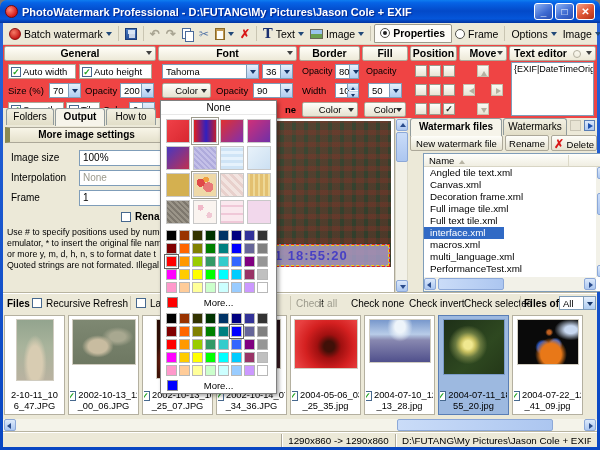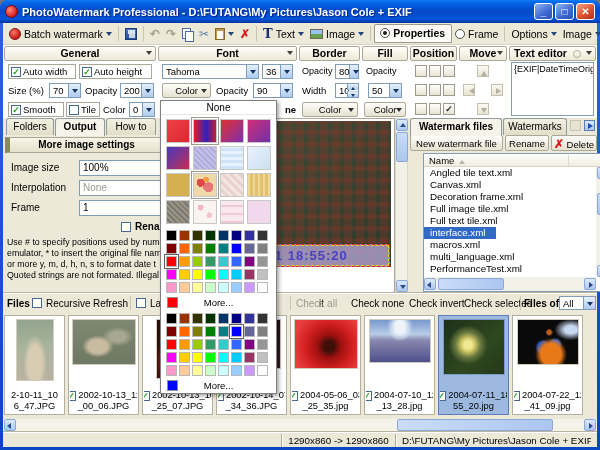--- a/index.html
+++ b/index.html
@@ -37,21 +37,21 @@
   .ic-cut{color:#5878A8;font-size:12px;line-height:12px;}
   .ic-paste{width:10px;height:12px;background:#C09850;border:1px solid #8A6A28;position:relative;}
   .ic-paste:after{content:"";position:absolute;left:1px;top:2px;width:6px;height:8px;background:#FDFDF8;}
   .ic-delx{color:#D81818;font-weight:bold;font-size:12px;line-height:12px;}
   .ic-T{font-family:"DejaVu Serif",serif;font-weight:bold;color:#1A3070;font-size:13px;line-height:12px;}
   .ic-img{width:13px;height:10px;border:1px solid #6A6A5A;background:linear-gradient(180deg,#9AC4EE 55%,#6AA050 56%);}
   .radio{width:10px;height:10px;border-radius:50%;border:1px solid #50504A;background:#fff;position:relative;}
   .radio.onr:after{content:"";position:absolute;left:2px;top:2px;width:4px;height:4px;border-radius:50%;background:#202020;}
   .propbtn{background:#FDFCF8;border:1px solid #9C9A8C;border-radius:2px 2px 0 0;padding:2px 6px 3px 5px;font-weight:bold;}
   
-  .props{left:0;top:22px;width:594px;height:73px;background:#ffffff;}
+  .props{left:0;top:22px;width:594px;height:73px;background:#ef4444;}
   .pg{position:absolute;top:0;height:73px;}
   .pgh{position:absolute;left:0;top:1px;width:100%;height:15px;background:linear-gradient(#FFFEF8,#EDE9D8);
     border:1px solid #ACA899;border-radius:2px;font-weight:bold;font-size:10.5px;text-align:center;line-height:13px;}
   .hdd{position:absolute;right:3px;top:4px;width:0;height:0;border:3px solid transparent;border-top:4px solid #404040;}
   .prow{position:absolute;height:17px;font-size:9.5px;}
   .cbcell{position:absolute;height:15px;background:#fff;border:1px solid #ACA899;display:flex;align-items:center;gap:2px;padding:0 2px;font-size:9.5px;white-space:nowrap;}
   .cb{width:10px;height:10px;background:#fff;border:1px solid #46688E;flex:none;color:#1FA31F;font-size:9px;line-height:8px;text-align:center;font-weight:bold;}
   .cb.on:after{content:"✓";}
   .plbl{position:absolute;top:2px;font-size:9.5px;white-space:nowrap;}
   .combo{position:absolute;top:0;height:15px;background:#fff;border:1px solid #7F9DB9;font-size:9.5px;line-height:12px;padding:1px 14px 0 3px;}
@@ -76,21 +76,21 @@
   .ma-lf span{left:2px;border-right:5px solid #B4B0A0;}
   .ma-rt span{left:4px;border-left:5px solid #B4B0A0;}
   .tedit{position:absolute;left:2px;top:17px;width:83px;height:54px;background:#fff;border:1px solid #7F9DB9;
     font-size:9px;padding:1px 2px;white-space:nowrap;overflow:hidden;}
   .frag{position:absolute;top:2px;font-weight:bold;font-size:9.5px;}
   
   .tab{position:absolute;height:17px;border:1px solid #919B9C;border-bottom:none;border-radius:3px 3px 0 0;background:linear-gradient(#F2F0E2,#E2DEC8);
     font-size:10px;text-align:center;padding-top:2px;}
   .tab.on{background:#F6F4EA;font-weight:bold;height:18px;z-index:2;}
   
-  .lpanel{left:0;top:95px;width:147px;height:175px;background:#ECE9D8;}
+  .lpanel{left:0;top:85px;width:147px;height:175px;background:#ECE9D8;}
   .miset{position:absolute;left:2px;top:19px;width:159px;height:16px;background:linear-gradient(#F8F5E8,#E5E1CC);
     border:1px solid #ACA899;border-left:5px solid #8A8A52;font-weight:bold;font-size:10px;text-align:center;line-height:14px;overflow:hidden;white-space:nowrap;}
   .flbl{position:absolute;left:8px;font-size:10px;}
   .finput{position:absolute;left:76px;width:82px;height:16px;background:#fff;border:1px solid #7F9DB9;font-size:10px;line-height:14px;padding-left:3px;}
   .gray{color:#9C9A8C;}
   .helpline{position:absolute;left:4px;width:168px;font-size:8.8px;white-space:nowrap;overflow:hidden;}
   
   .checkbar{left:0;top:270px;width:594px;height:19px;background:#ECE9D8;border-top:1px solid #FFFFFF;box-shadow:0 -1px 0 #B8B4A0;}
   .cbi{position:absolute;top:4px;font-size:10px;white-space:nowrap;}
   .vsep{position:absolute;top:2px;width:1px;height:14px;background:#C9C5B2;}
@@ -112,21 +112,21 @@
   .strack{position:absolute;background:#F2F1E8;border:1px solid #DCD9C8;}
   
   .wbtn{position:absolute;top:1px;height:16px;background:linear-gradient(#FEFEFA,#E6E2D0);border:1px solid #ACA899;border-radius:2px;
     font-size:9.5px;text-align:center;padding-top:2px;white-space:nowrap;overflow:hidden;}
   .listbox{position:absolute;left:420px;top:130px;width:188px;height:139px;background:#fff;border:1px solid #7F9DB9;}
   .namehdr{position:absolute;left:0;top:0;right:0;height:13px;background:linear-gradient(#FEFEFB,#F0EEE2);border-bottom:1px solid #D8D5C4;
     font-size:9.5px;padding:1px 0 0 5px;}
   .sorta{display:inline-block;width:0;height:0;border:3px solid transparent;border-bottom:4px solid #B8B4A4;margin-left:5px;}
   .coldiv{position:absolute;left:144px;top:1px;width:1px;height:11px;background:#DCD9C8;}
   .wrow{position:relative;height:12px;font-size:9.8px;line-height:12px;padding-left:6px;white-space:nowrap;}
-  .wrow.sel{background:#316AC5;color:#fff;width:fit-content;padding-right:10px;}
+  .wrow.sel{background:#316AC5;color:#fff;width:fit-content;padding-right:18px;}
   
   .thumbs{left:0;top:289px;width:594px;height:107px;background:#ECE9D8;}
   .card{position:absolute;top:3px;width:71px;height:100px;background:#fff;border:1px solid #B4B0A0;text-align:center;}
   .card.selc{background:#9DB9E0;border-color:#5A7EB5;}
   .timg{position:absolute;left:50%;transform:translateX(-50%);top:3px;border:1px solid #D0CCC0;}
   .tname{position:absolute;left:1px;right:1px;bottom:2px;font-size:9.3px;line-height:11px;}
   .tl1{display:flex;align-items:center;justify-content:center;gap:2px;white-space:nowrap;overflow:hidden;}
   
   .status{left:0;top:409px;width:594px;height:15px;background:#ECE9D8;border-top:1px solid #fff;box-shadow:0 -1px 0 #B8B4A0;font-size:9.8px;}
   .spanel{position:absolute;top:1px;height:13px;line-height:13px;border-left:1px solid #ACA899;box-shadow:inset 1px 0 0 #fff;padding:0 6px;white-space:nowrap;overflow:hidden;}

